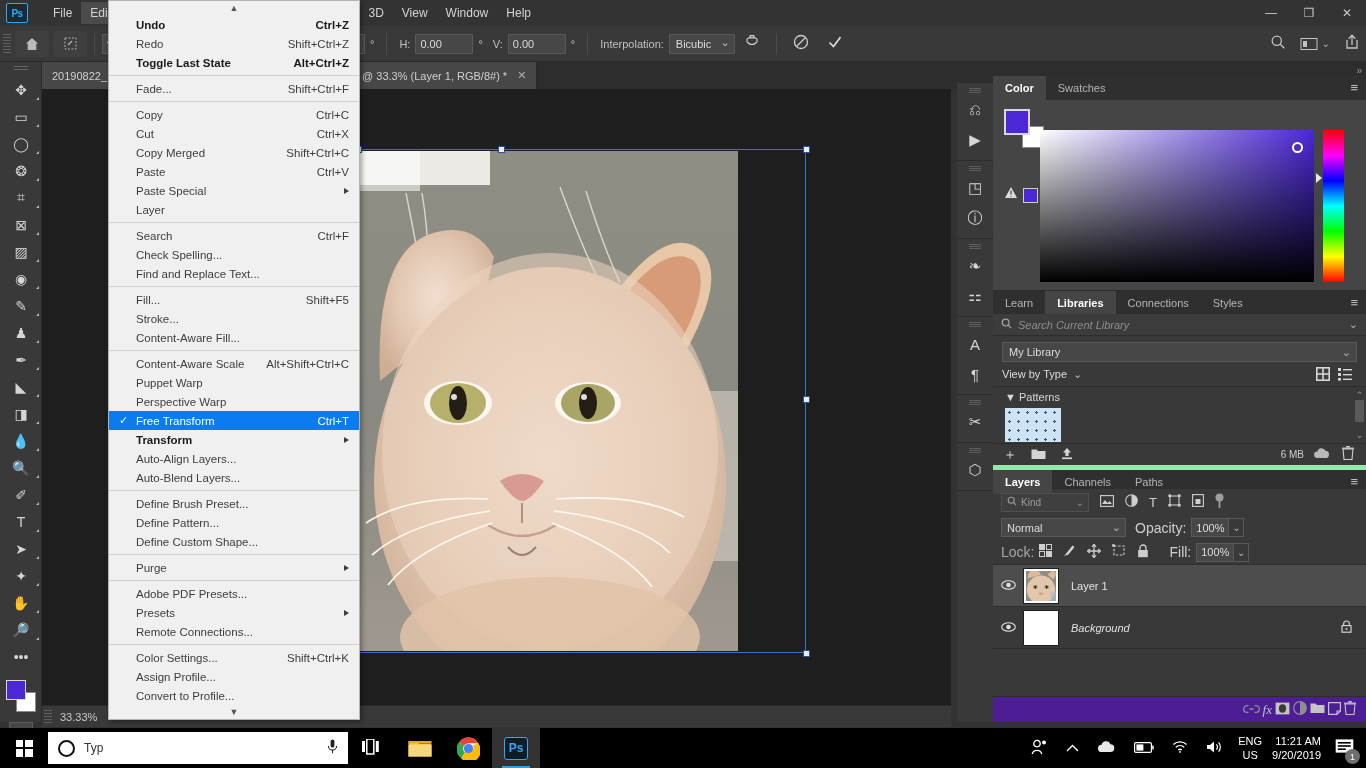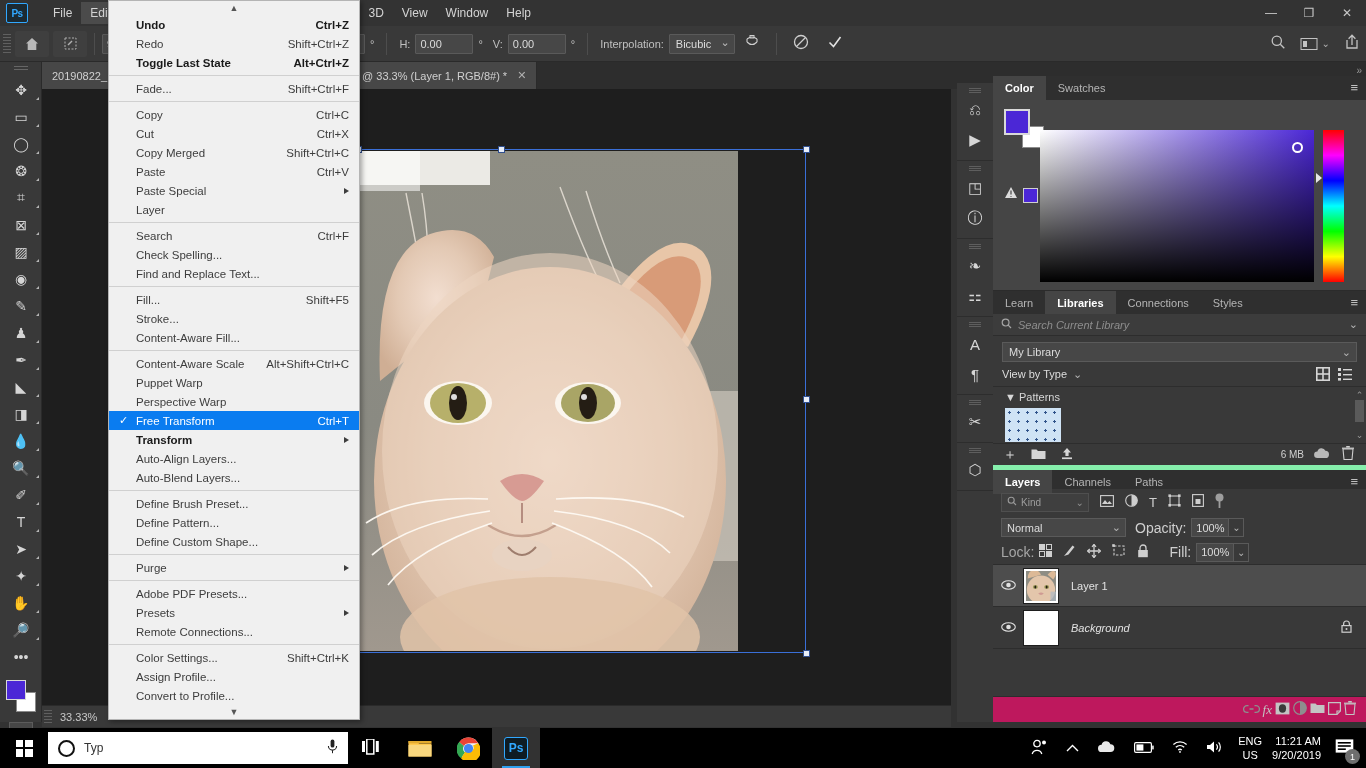--- a/index.html
+++ b/index.html
@@ -165,21 +165,21 @@
   .lockico{ color:#cfcfcf; font-size:12px; margin-right:11px; }
   .layeritem{ height:42px; display:flex; align-items:center; border-bottom:1px solid #2d2d2d;
     position:relative; }
   .layeritem.sel{ background:#4d4d4d; }
   .eye{ width:30px; text-align:center; color:#e0e0e0; font-size:12px; }
   .lthumb{ width:36px; height:36px; background:#fff; border:1px solid #1e1e1e; position:relative;
     overflow:hidden; }
   .lname{ color:#e2e2e2; font-size:11px; margin-left:12px; }
   .lname.italic{ font-style:italic; }
   .llock{ position:absolute; right:14px; color:#d0d0d0; font-size:12px; }
-  .lyfooter{ position:absolute; left:0; bottom:0; width:373px; height:26px; background:#be185d;
+  .lyfooter{ position:absolute; left:0; bottom:0; width:373px; height:26px; background:#4c1d95;
     display:flex; align-items:center; justify-content:flex-end; padding-right:10px; gap:3px;
     border-top:1px solid #2d2d2d; }
   .lyfooter .i{ color:#c4c4c4; font-size:13px; }
   .lyfooter .i.dim{ color:#8e8e8e; }
 
   
   .menu{ position:absolute; left:108px; top:0; width:252px; background:#f0f0f0;
     border:1px solid #b4b4b4; box-shadow:2px 2px 5px rgba(0,0,0,.35); z-index:50; }
   .scrollarrow{ height:14px; display:flex; align-items:center; justify-content:center;
     color:#555; font-size:9px; }

